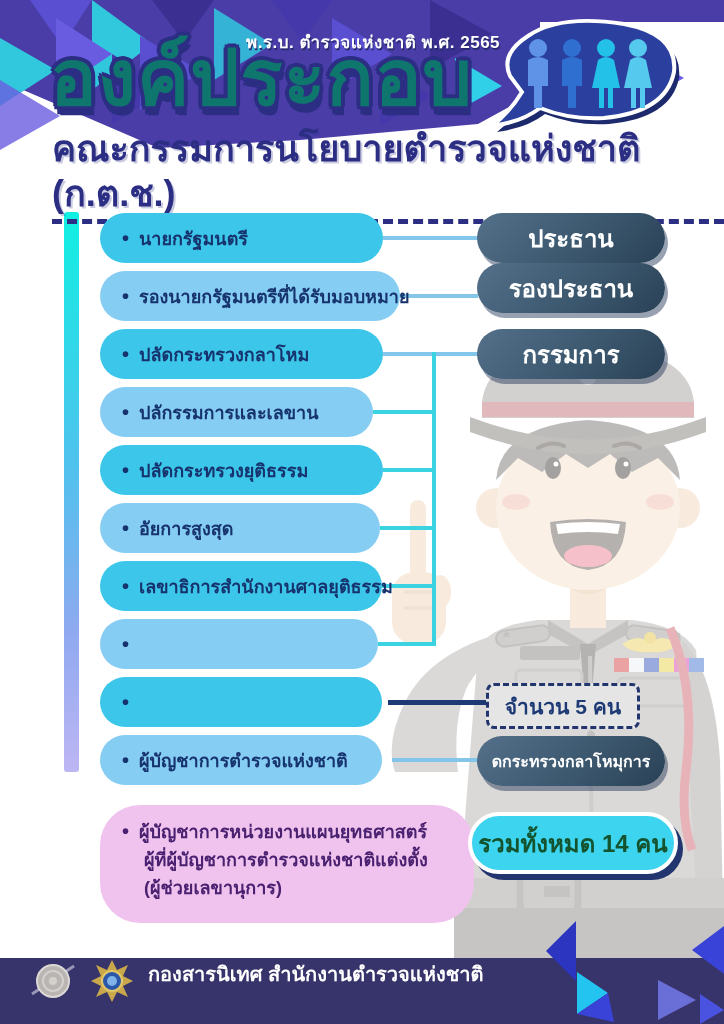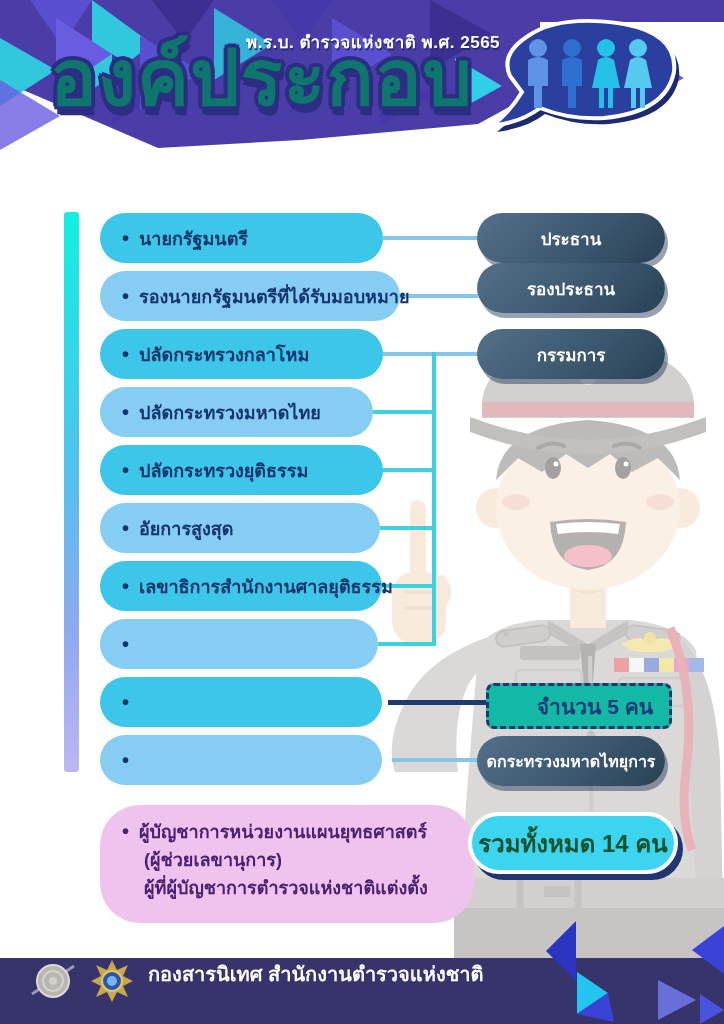--- a/index.html
+++ b/index.html
@@ -45,28 +45,28 @@
   }
   .pill-a{background:#3cc6e9;}
   .pill-b{background:#85cdf2;}
   .bullet{margin-right:10px;font-size:20px;line-height:1;}
   
   .role-pill{
     left:477px;width:188px;height:50px;z-index:3;border-radius:25px;
     display:flex;align-items:center;justify-content:center;
     background:linear-gradient(135deg,#54708a 0%,#3c586f 55%,#2a4156 100%);
     box-shadow:3px 5px 0 rgba(26,47,84,.45);
-    color:#ffffff;font-size:17px;font-weight:bold;white-space:nowrap;
+    color:#ffffff;font-size:24px;font-weight:bold;white-space:nowrap;
   }
   .secretary-pill{font-size:16px;}
   .count-box{
     left:486px;top:683px;width:148px;height:40px;z-index:3;
-    background:#14b8a6;border:3px dashed #23356e;border-radius:8px;
+    background:#e5e5e5;border:3px dashed #23356e;border-radius:8px;
     display:flex;align-items:center;justify-content:center;
-    color:#1d3a75;font-size:21px;font-weight:bold;white-space:nowrap;padding-left:32px;
+    color:#1d3a75;font-size:21px;font-weight:bold;white-space:nowrap;
   }
   .total-pill{
     left:468px;top:812px;width:202px;height:54px;z-index:3;
     background:#3cd4ee;border:4px solid #ffffff;border-radius:32px;
     box-shadow:5px 6px 0 #23356e;
     display:flex;align-items:center;justify-content:center;
     color:#14532d;font-size:24px;font-weight:800;white-space:nowrap;
   }
   
   .note-pill{
@@ -109,20 +109,21 @@
     <polygon points="272,0 332,0 302,42" fill="#4538aa"></polygon>
     <polygon points="332,18 392,54 332,90" fill="#5a4fd0"></polygon>
     <polygon points="430,0 492,34 430,70" fill="#3b2f92"></polygon>
     <polygon points="455,58 502,86 455,112" fill="#2fd0e8"></polygon>
     <polygon points="380,66 432,96 380,126" fill="#4538aa"></polygon>
     <polygon points="0,80 60,116 0,150" fill="#6a5ce0" opacity="0.8"></polygon>
   </svg>
 
   <div class="abs act-label">พ.ร.บ. ตำรวจแห่งชาติ พ.ศ. 2565</div>
   <div class="abs big-title">องค์ประกอบ</div>
+  <div class="abs subtitle">คณะกรรมการนโยบายตำรวจแห่งชาติ (ก.ต.ช.)</div>
 
   <div class="abs bubble-arrow"></div>
   <svg class="abs bubble-svg" viewBox="0 0 200 122">
     <path d="M36,78 Q24,98 6,112 Q36,108 54,94 Q84,106 118,104 Q180,98 188,58 Q192,20 138,10 Q74,0 42,22 Q14,40 24,62 Z" fill="#1d2b6e" transform="translate(5,6)"></path>
     <path d="M36,78 Q24,98 6,112 Q36,108 54,94 Q84,106 118,104 Q180,98 188,58 Q192,20 138,10 Q74,0 42,22 Q14,40 24,62 Z" fill="#2b3f9e" stroke="#ffffff" stroke-width="4"></path>
     <g fill="#5f93e8">
       <circle cx="52" cy="34" r="9"></circle>
       <path d="M42,46 Q52,40 62,46 L62,72 L56,72 L56,94 L48,94 L48,72 L42,72 Z"></path>
     </g>
     <g fill="#2f6fd0">
@@ -242,21 +243,21 @@
   <div class="abs member-pill pill-b" style="top:271px;width:300px;">
     <span class="bullet">•</span>
     <span>รองนายกรัฐมนตรีที่ได้รับมอบหมาย</span>
   </div>
   <div class="abs member-pill pill-a" style="top:329px;width:283px;">
     <span class="bullet">•</span>
     <span>ปลัดกระทรวงกลาโหม</span>
   </div>
   <div class="abs member-pill pill-b" style="top:387px;width:273px;">
     <span class="bullet">•</span>
-    <span>ปลัดกระทรวงมหาดไทย</span>
+    <span>ปลักรรมการและเลขาน</span>
   </div>
   <div class="abs member-pill pill-a" style="top:445px;width:283px;">
     <span class="bullet">•</span>
     <span>ปลัดกระทรวงยุติธรรม</span>
   </div>
   <div class="abs member-pill pill-b" style="top:503px;width:280px;">
     <span class="bullet">•</span>
     <span>อัยการสูงสุด</span>
   </div>
   <div class="abs member-pill pill-a" style="top:561px;width:282px;">
@@ -264,36 +265,37 @@
     <span>เลขาธิการสำนักงานศาลยุติธรรม</span>
   </div>
   <div class="abs member-pill pill-b" style="top:619px;width:278px;">
     <span class="bullet">•</span>
   </div>
   <div class="abs member-pill pill-a" style="top:677px;width:282px;">
     <span class="bullet">•</span>
   </div>
   <div class="abs member-pill pill-b" style="top:735px;width:282px;">
     <span class="bullet">•</span>
+    <span>ผู้บัญชาการตำรวจแห่งชาติ</span>
   </div>
 
   <div class="abs role-pill" style="top:213px;">ประธาน</div>
   <div class="abs role-pill" style="top:263px;">รองประธาน</div>
   <div class="abs role-pill" style="top:329px;">กรรมการ</div>
 
   <div class="abs count-box">จำนวน 5 คน</div>
 
-  <div class="abs role-pill secretary-pill" style="top:736px;">ดกระทรวงมหาดไทยุการ</div>
+  <div class="abs role-pill secretary-pill" style="top:736px;">ดกระทรวงกลาโหมุการ</div>
 
   <div class="abs note-pill">
     <div>
       <span class="bullet">•</span><span>ผู้บัญชาการหน่วยงานแผนยุทธศาสตร์</span>
     </div>
+    <div class="note-line2">ผู้ที่ผู้บัญชาการตำรวจแห่งชาติแต่งตั้ง</div>
     <div class="note-line2">(ผู้ช่วยเลขานุการ)</div>
-    <div class="note-line2">ผู้ที่ผู้บัญชาการตำรวจแห่งชาติแต่งตั้ง</div>
   </div>
 
   <div class="abs total-pill">รวมทั้งหมด 14 คน</div>
 
   <div class="abs footer">
     <div class="footer-logos">
       <svg width="46" height="46" viewBox="0 0 46 46">
         <line x1="2" y1="36" x2="44" y2="8" stroke="#9a97b8" stroke-width="3"></line>
         <circle cx="23" cy="23" r="16" fill="#b8b5b2" stroke="#dddad6" stroke-width="2"></circle>
         <circle cx="23" cy="23" r="10" fill="none" stroke="#d4d1cd" stroke-width="2"></circle>

